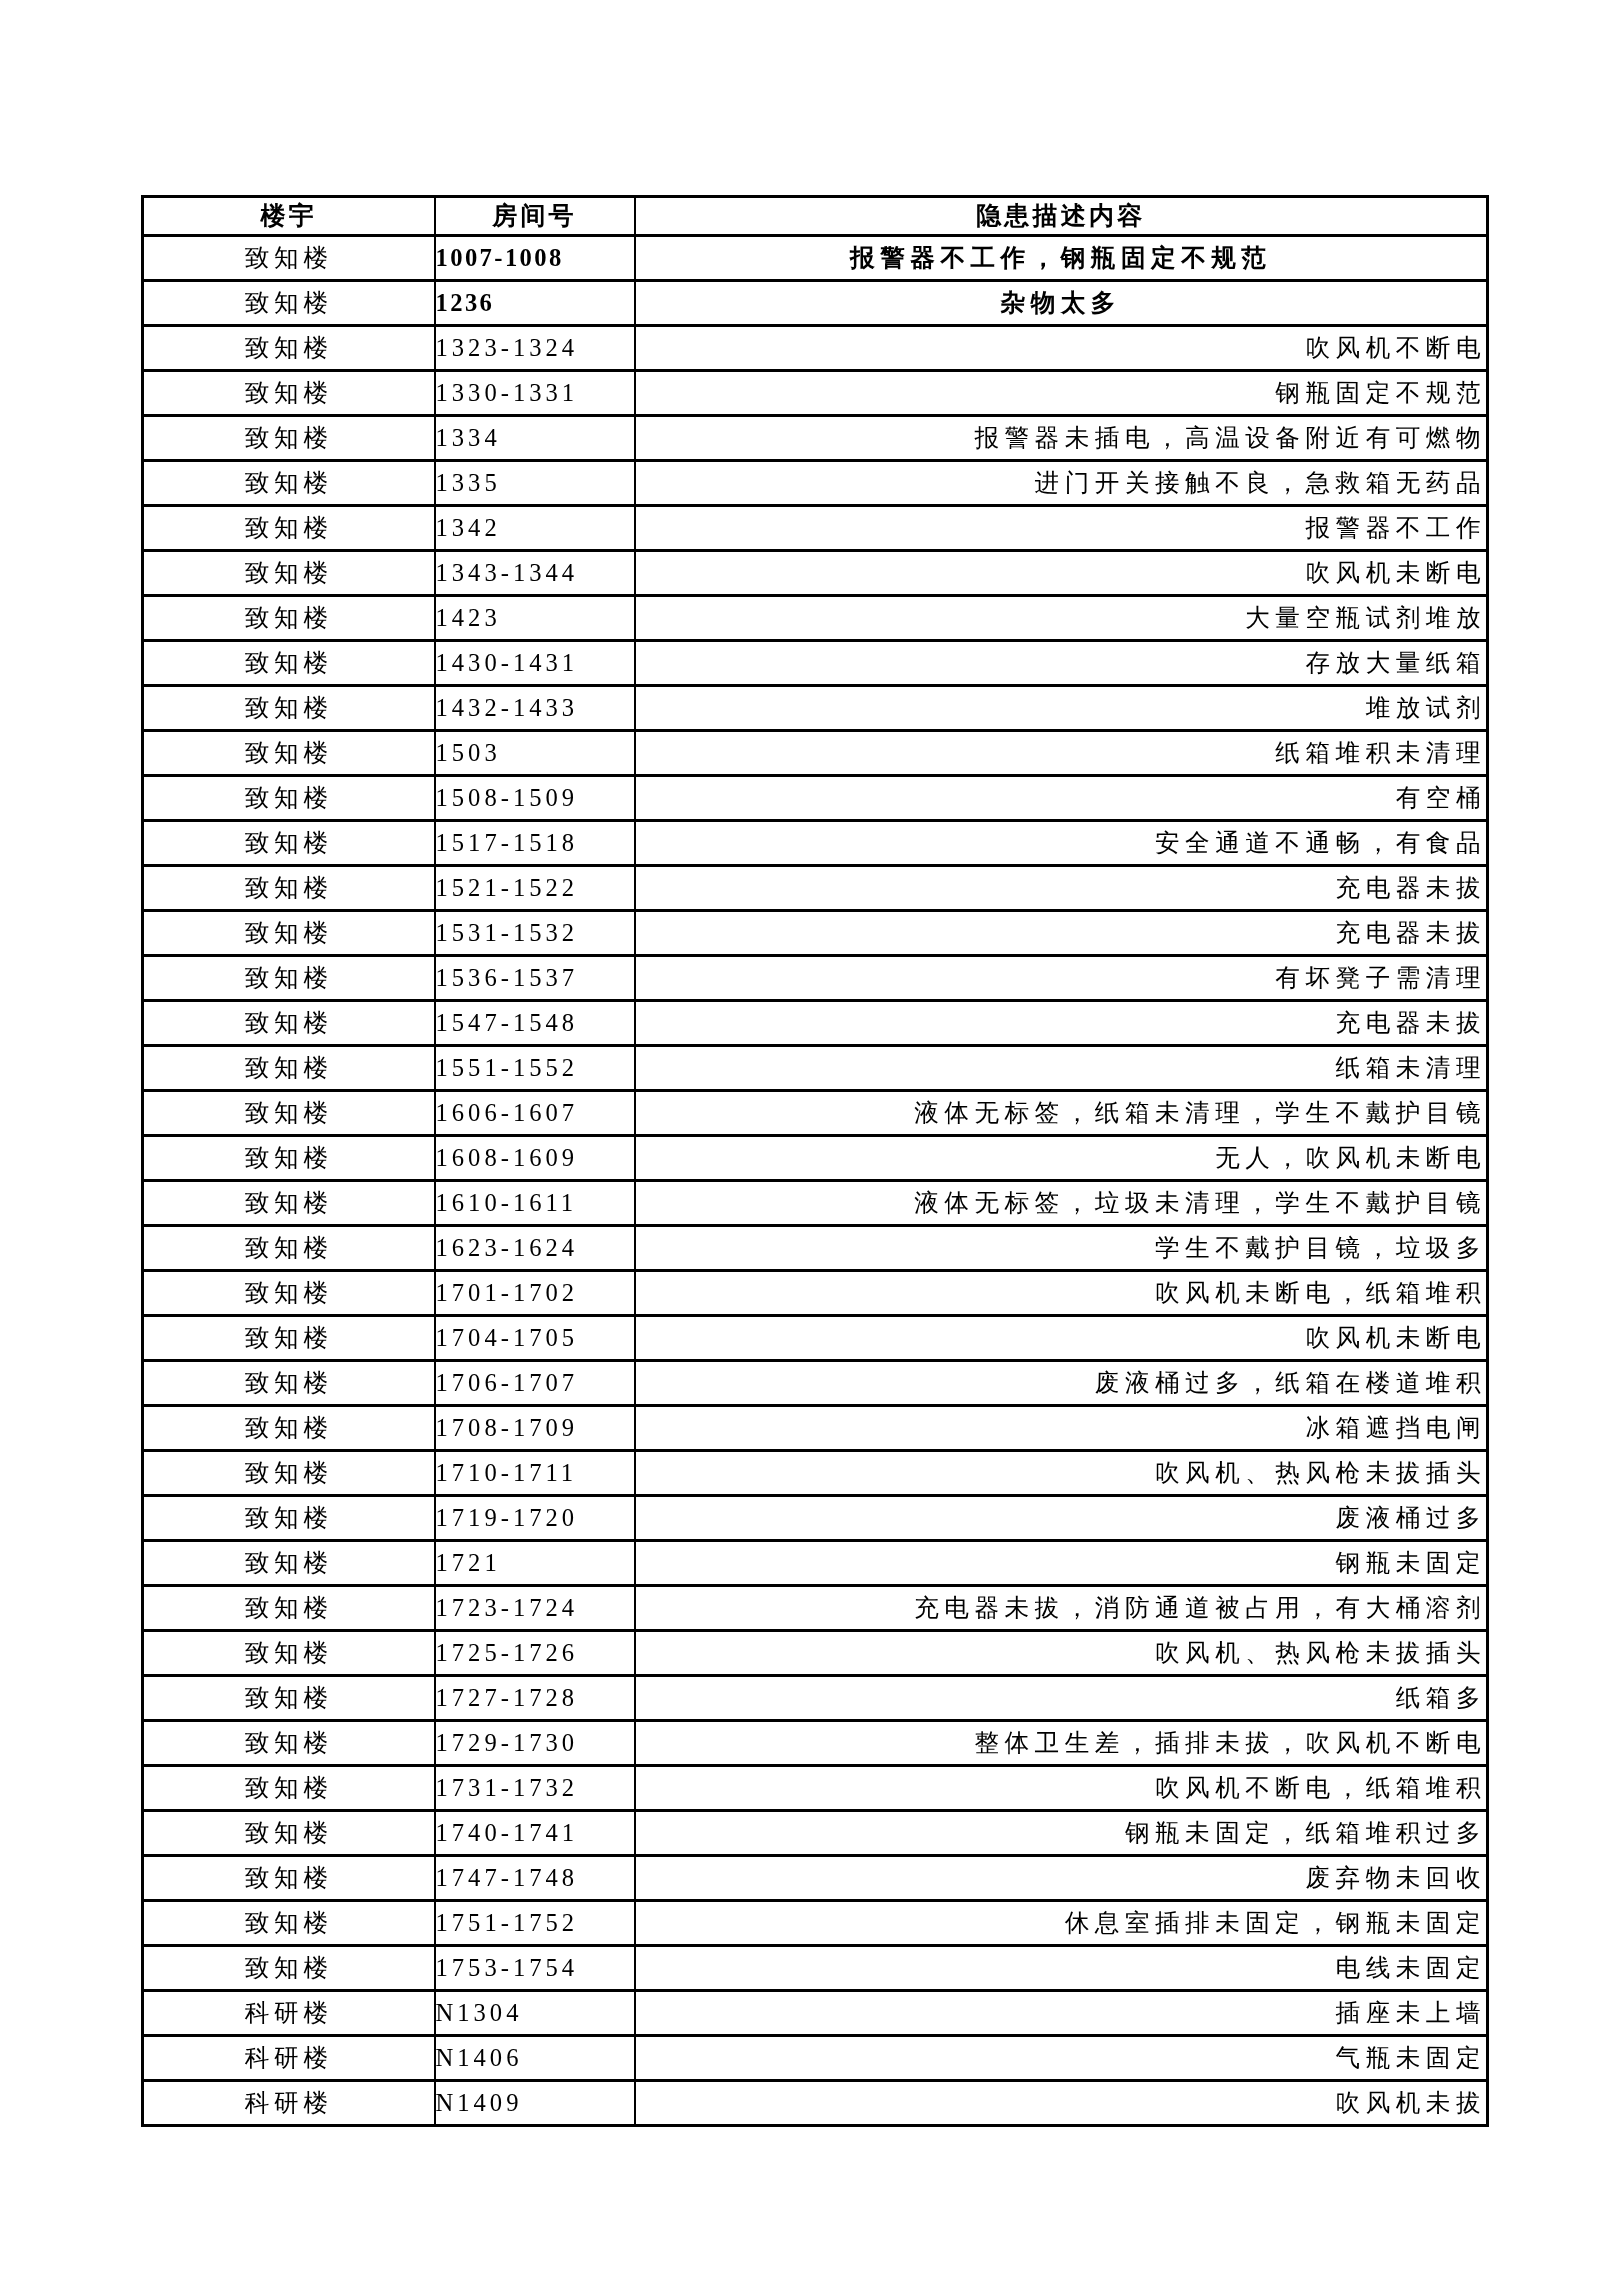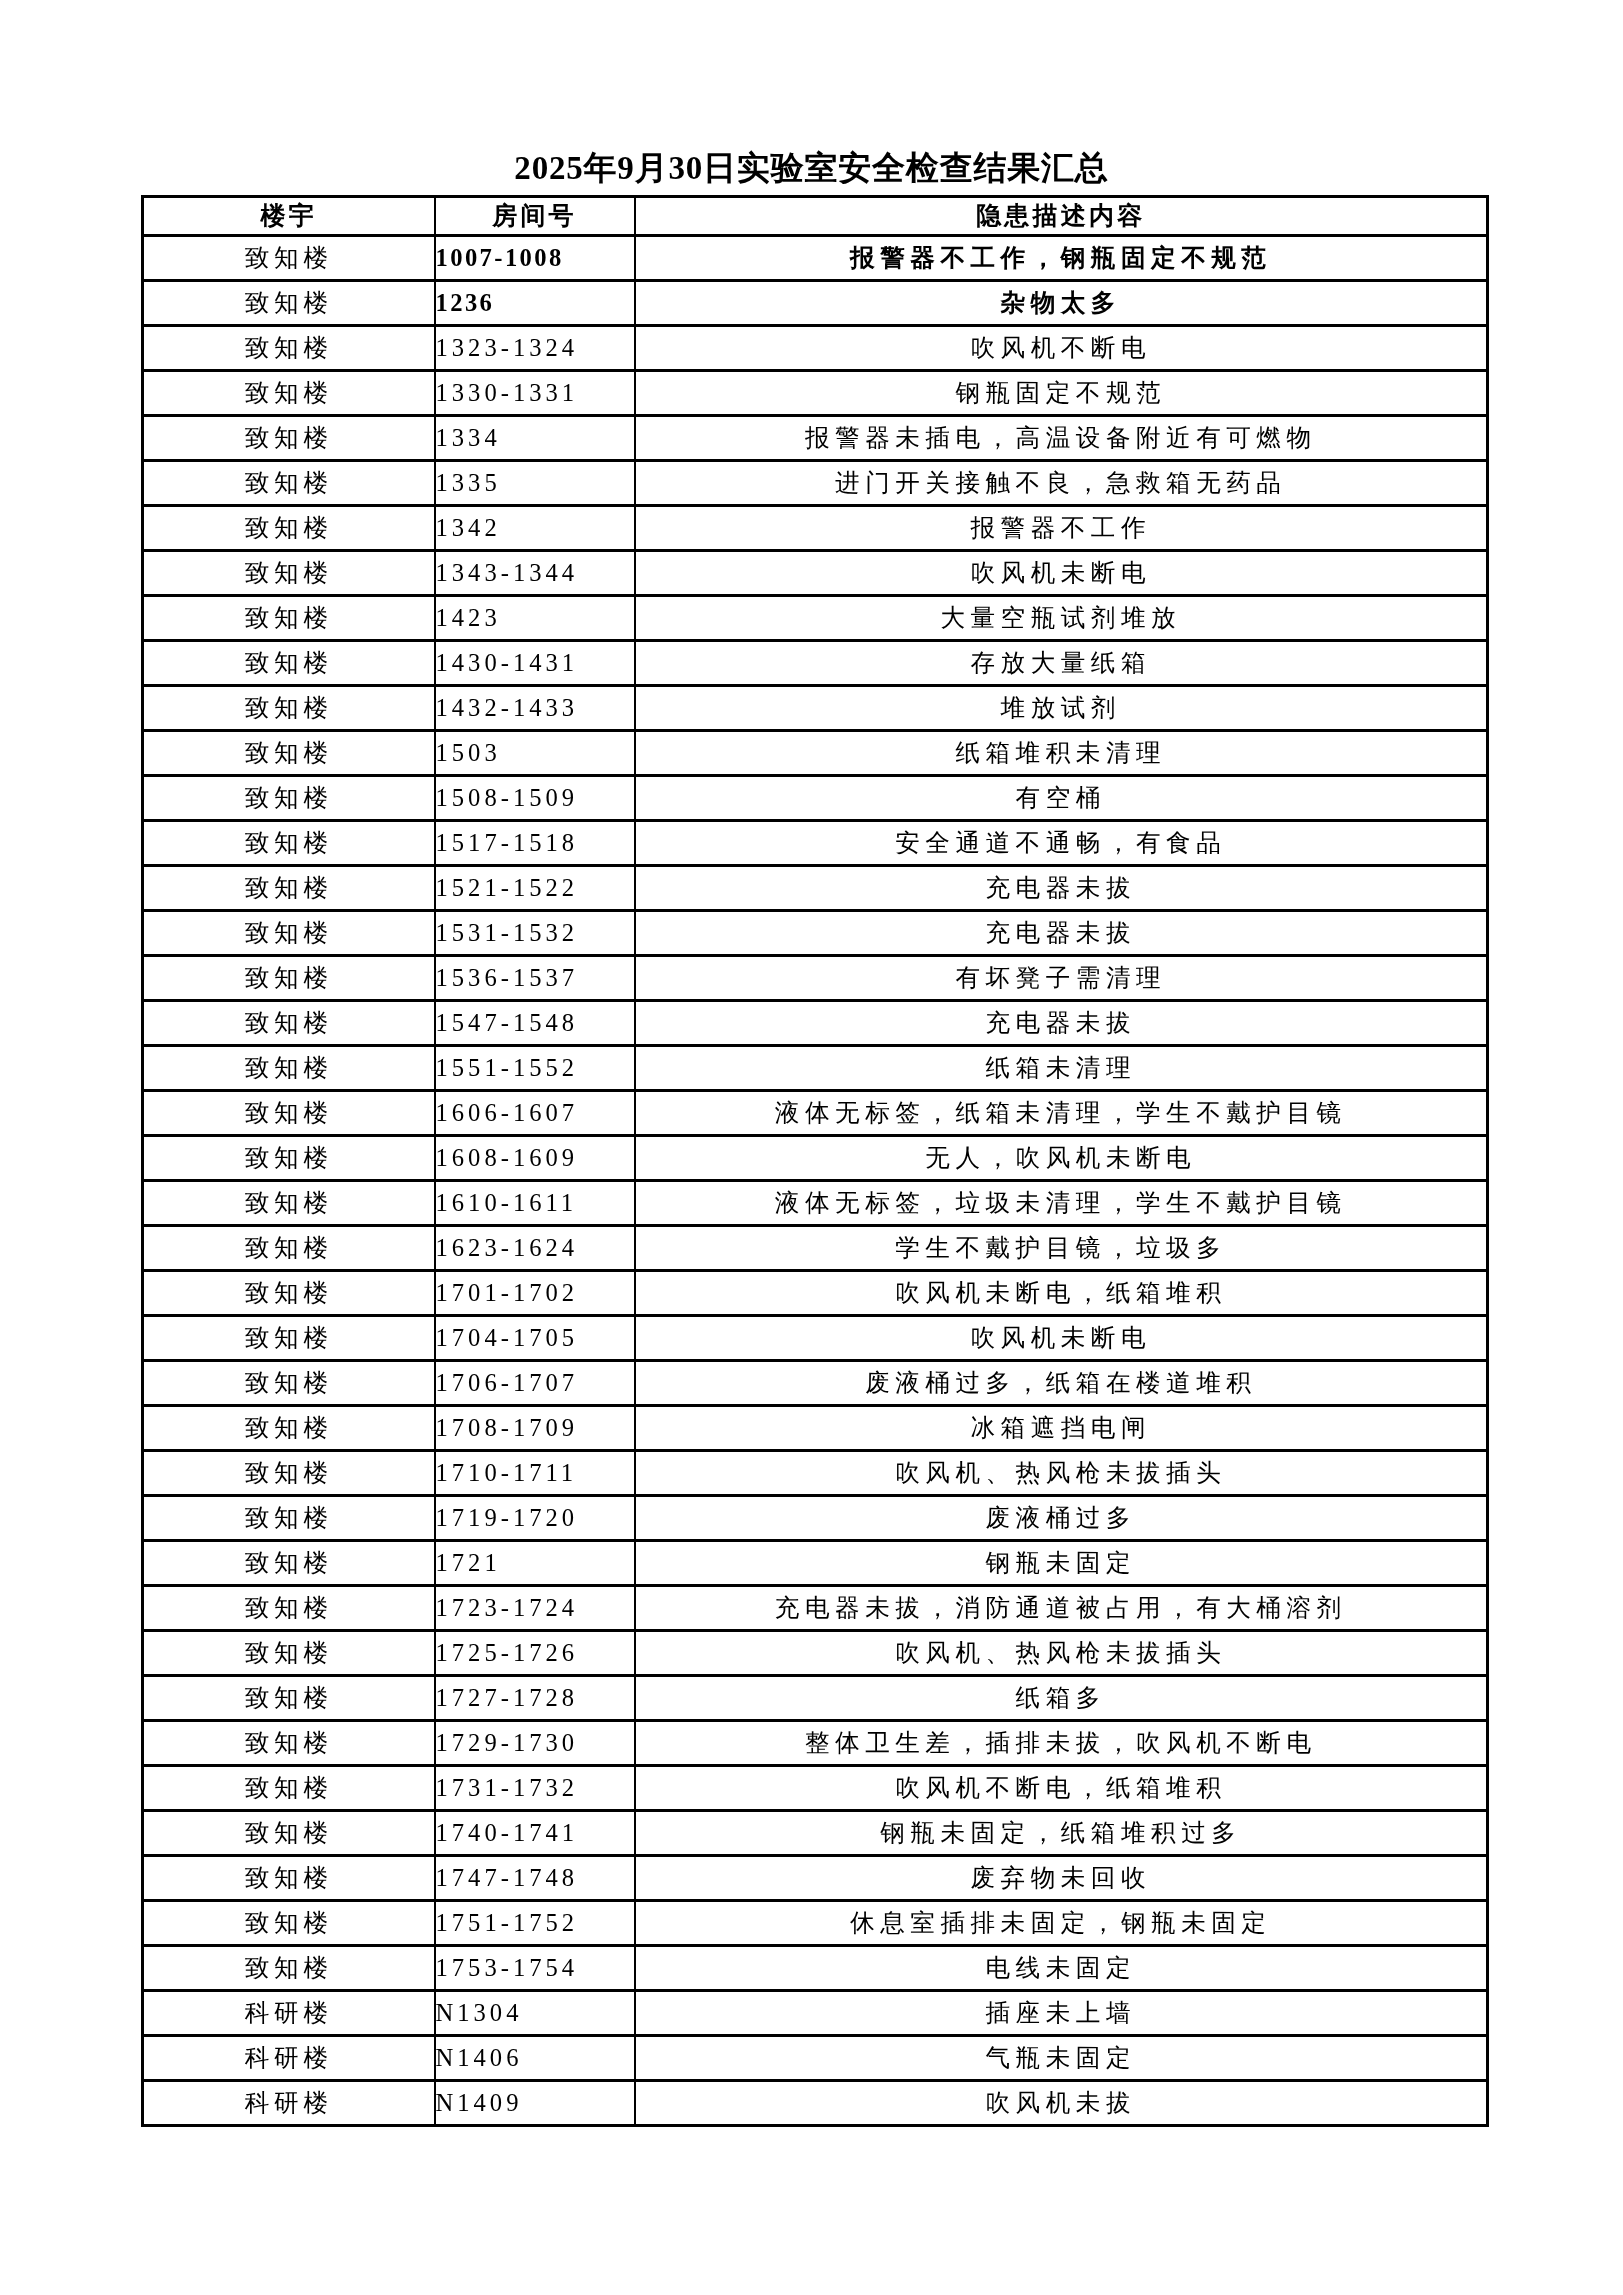--- a/index.html
+++ b/index.html
@@ -32,30 +32,29 @@
     overflow:hidden;white-space:nowrap;
   }
   table.inspection{border:3.2px solid #000;}
   table.inspection th{
     height:36px;
     font-weight:bold;font-size:25px;text-align:center;letter-spacing:3.2px;border-radius:12px;
   }
   table.inspection td{height:42px;}
   td.c-building{text-align:center;letter-spacing:4.8px;}
   td.c-room{text-align:left;padding-left:8.7px;letter-spacing:4px;font-family:Liberation Serif, serif;}
-  td.c-issue{text-align:center;padding-left:8px;letter-spacing:5.5px;}
+  td.c-issue{text-align:right;padding-left:8px;letter-spacing:5.5px;}
   tr.em td.c-room{font-weight:bold;letter-spacing:2.4px;}
   tr.em td.c-issue{font-weight:bold;text-align:center;padding-left:0;}
 </style>
 </head>
 <body>
 
 <div class="page">
 
-  <h1 class="doc-title">2025年9月30日实验室安全检查结果汇总</h1>
 
   <table class="inspection">
     <colgroup>
       <col class="c1">
         <col class="c2">
         <col class="c3">
     </colgroup>
     <thead>
       <tr>
         <th>楼宇</th>

